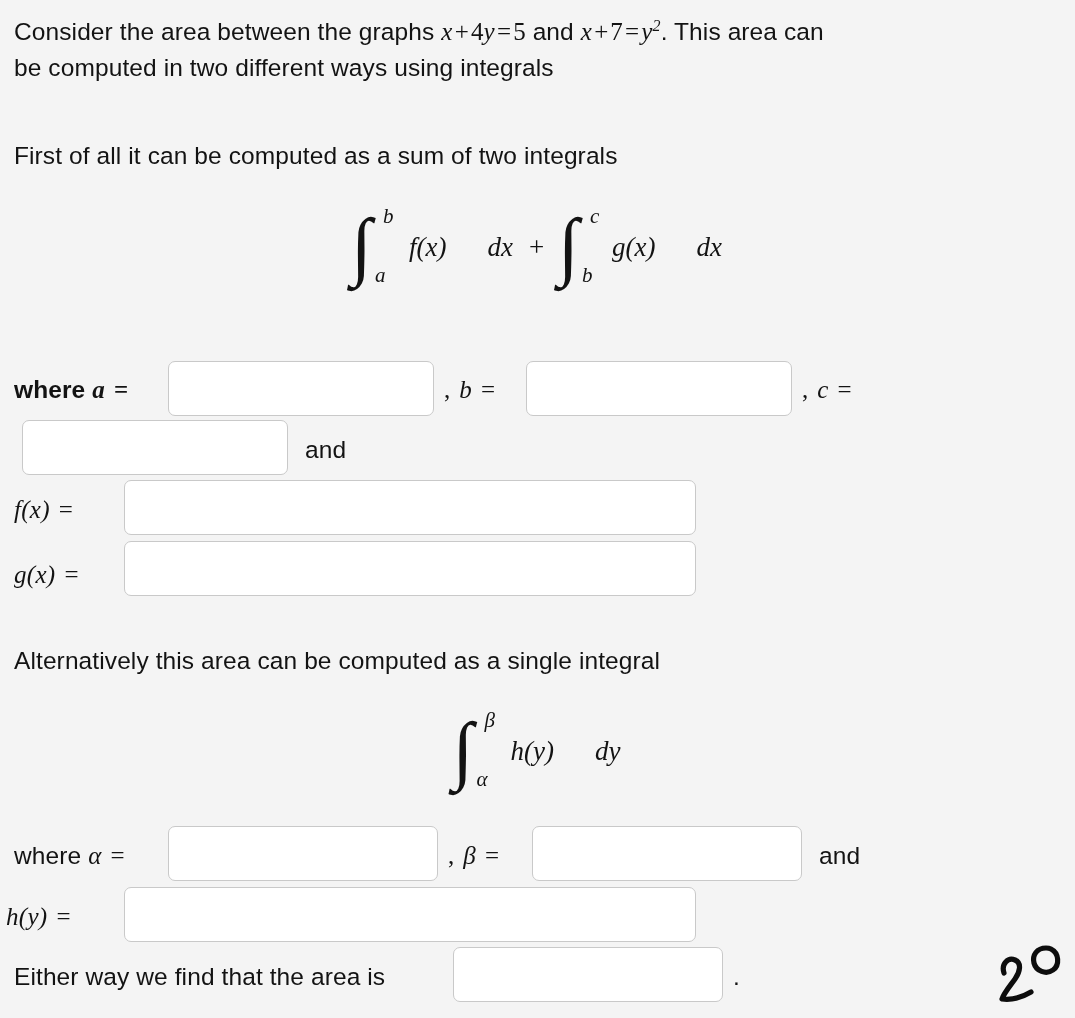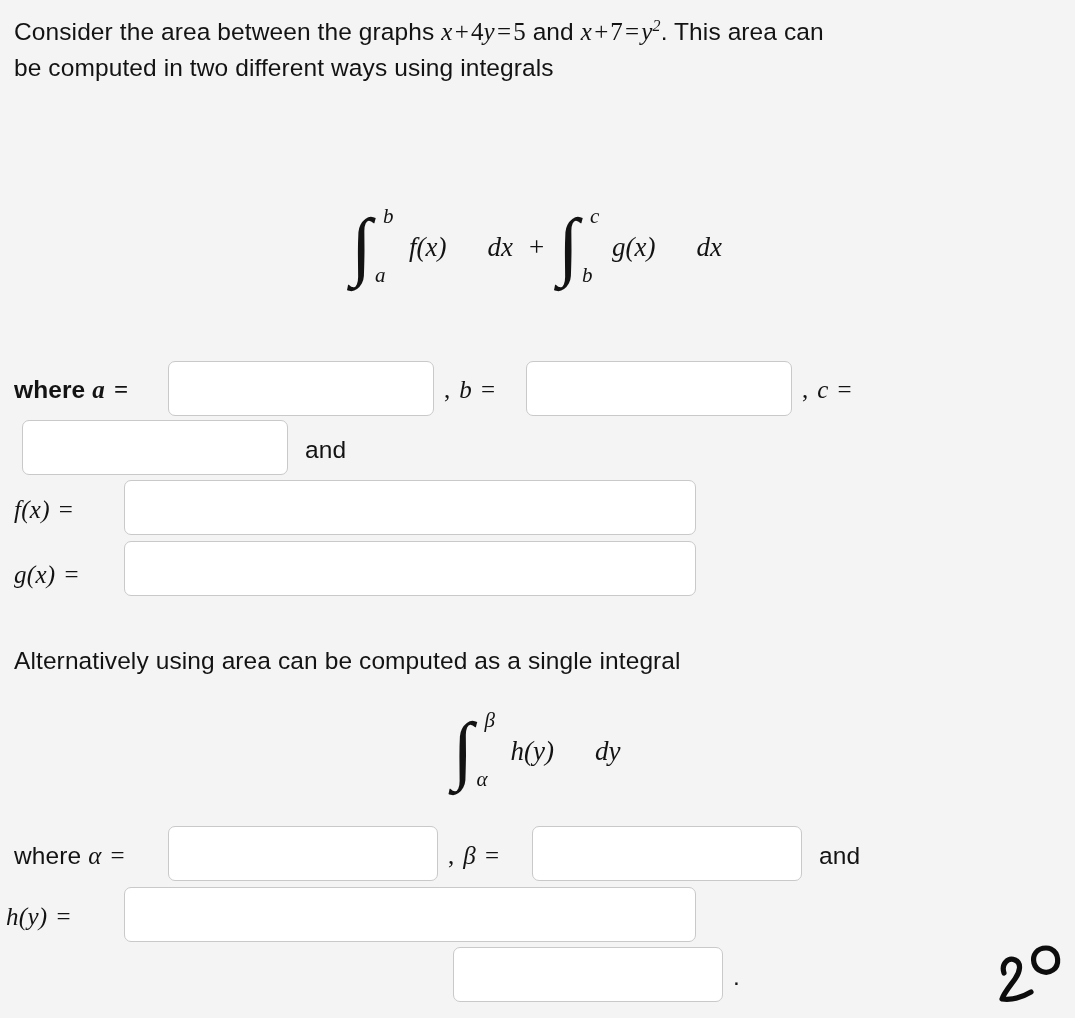--- a/index.html
+++ b/index.html
@@ -213,20 +213,21 @@
 </head>
 <body>
 
 <div class="page">
 
   <div class="statement prose">
     <div class="l1"><span>Consider the area between the graphs </span><span class="mi">x</span><span class="mo">+</span><span class="mn">4</span><span class="mi">y</span><span class="mo">=</span><span class="mn">5</span><span> and </span><span class="mi">x</span><span class="mo">+</span><span class="mn">7</span><span class="mo">=</span><span class="mi">y</span><span class="sup">2</span><span>. This area can</span></div>
     <div>be computed in two different ways using integrals</div>
   </div>
 
+  <div class="para2 prose">First of all it can be computed as a sum of two integrals</div>
 
   <div class="display-math dm1">
     <span class="intexpr">
       <span class="intunit">
         <span class="intsign">∫</span>
         <span class="intsup">b</span>
         <span class="intsub">a</span>
       </span><span class="integrand">f(x)</span><span class="integrand dx">dx</span><span class="plus">+</span><span class="intunit small">
         <span class="intsign">∫</span>
         <span class="intsup">c</span>
@@ -244,21 +245,21 @@
   <div class="r-comma-c prose"><span class="mo">,</span>&nbsp;<span class="mi">c</span>&nbsp;<span class="mo">=</span></div>
   <input class="fld fld-d" type="text" value="" placeholder="" style="">
   <div class="r-and1 prose">and</div>
 
   <div class="lbl-fx prose"><span class="mi">f(x)</span>&nbsp;<span class="mo">=</span></div>
   <input class="fld fld-fx" type="text" value="" placeholder="" style="">
 
   <div class="lbl-gx prose"><span class="mi">g(x)</span>&nbsp;<span class="mo">=</span></div>
   <input class="fld fld-gx" type="text" value="" placeholder="" style="">
 
-  <div class="para3 prose">Alternatively using area can be computed as a single integral</div>
+  <div class="para3 prose">Alternatively this area can be computed as a single integral</div>
 
   <div class="display-math dm2">
     <span class="intexpr">
       <span class="intunit">
         <span class="intsign">∫</span>
         <span class="intsup">β</span>
         <span class="intsub">α</span>
       </span><span class="integrand">h(y)</span><span class="integrand dx">dy</span>
     </span>
   </div>
@@ -266,20 +267,21 @@
   <div class="r-where-al prose"><span>where</span>&nbsp;<span class="mi">α</span>&nbsp;<span class="mo">=</span></div>
   <input class="fld fld-alpha" type="text" value="" placeholder="" style="">
 
   <div class="r-comma-beta prose"><span class="mo">,</span>&nbsp;<span class="mi">β</span>&nbsp;<span class="mo">=</span></div>
   <input class="fld fld-beta" type="text" value="" placeholder="" style="">
   <div class="r-and2 prose">and</div>
 
   <div class="lbl-hy prose"><span class="mi">h(y)</span>&nbsp;<span class="mo">=</span></div>
   <input class="fld fld-hy" type="text" value="" placeholder="" style="">
 
+  <div class="r-either prose">Either way we find that the area is</div>
   <input class="fld fld-area" type="text" value="" placeholder="" style="">
   <div class="r-period prose">.</div>
 
   <svg class="handmark" viewBox="0 0 78 74" aria-hidden="true">
     <g fill="none" stroke="#0d0d0d" stroke-width="5.2" stroke-linecap="round" stroke-linejoin="round">
 
       <path d="M16 35 C13 26, 20 19, 27 22 C34 25, 32 34, 27 41 C22 48, 16 55, 14 61 C22 62, 33 60, 43 54"></path>
 
       <path d="M58 10 C49 10, 44 17, 46 25 C48 33, 58 37, 65 32 C72 27, 71 15, 63 11 C61 10, 59 10, 58 10 Z"></path>
     </g>

